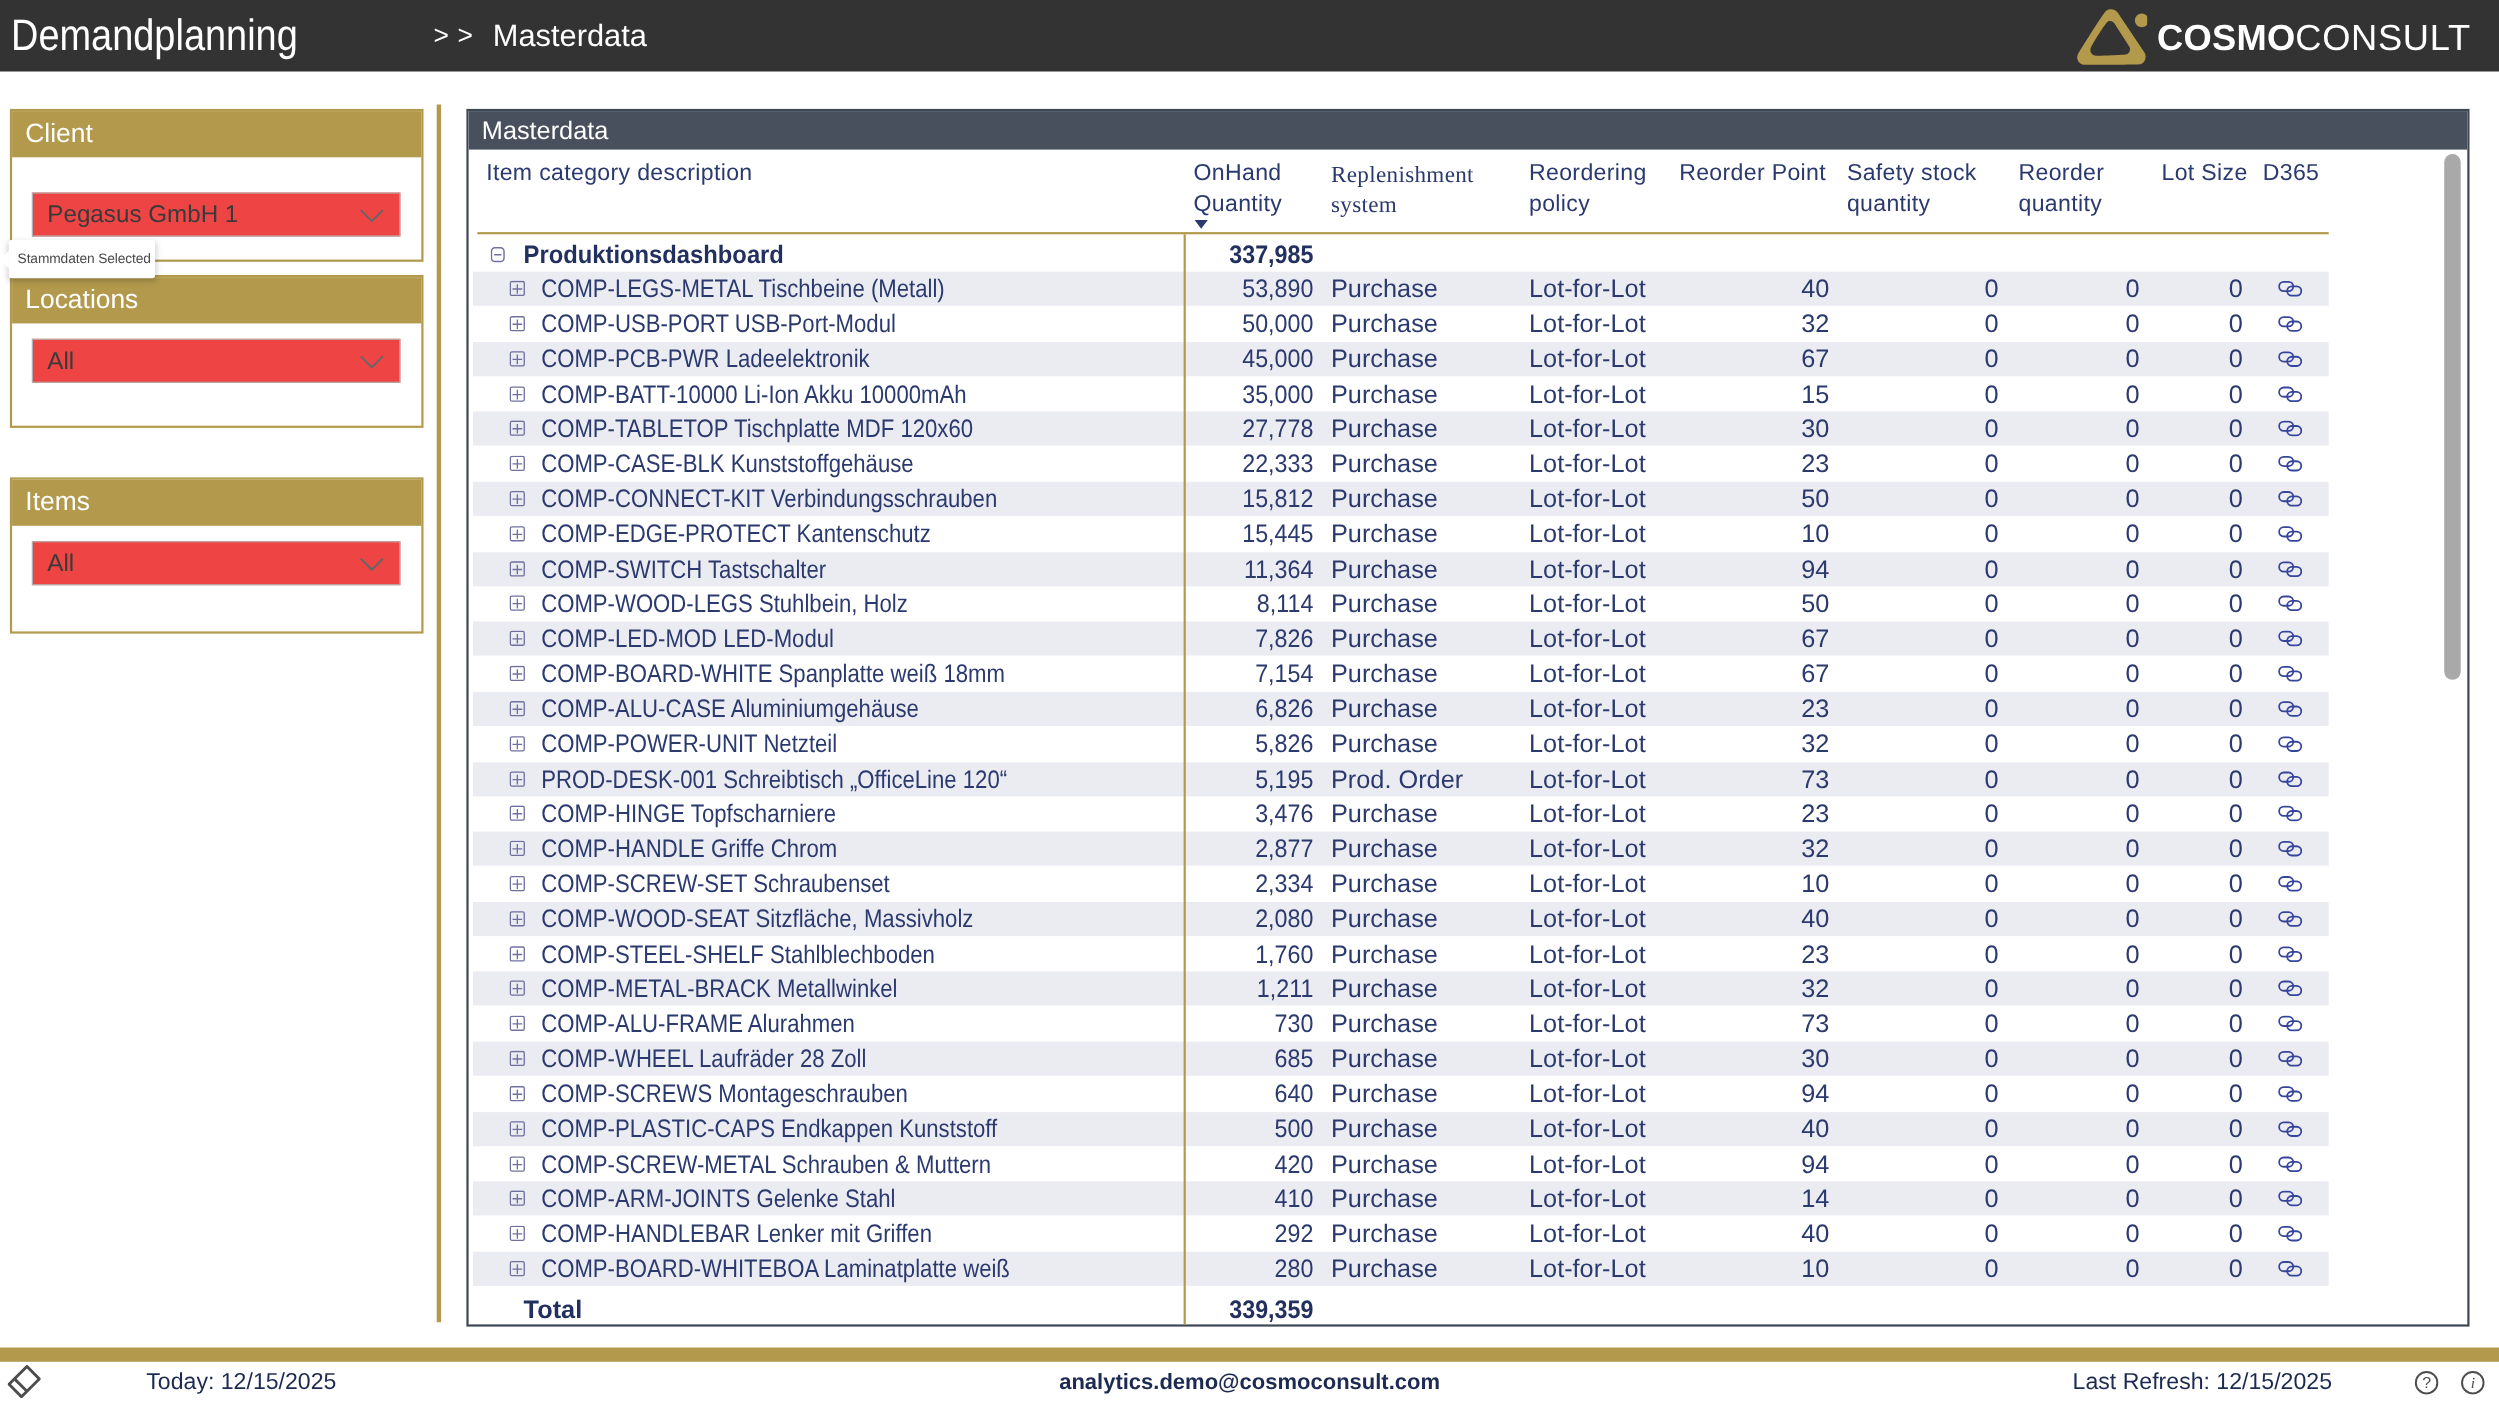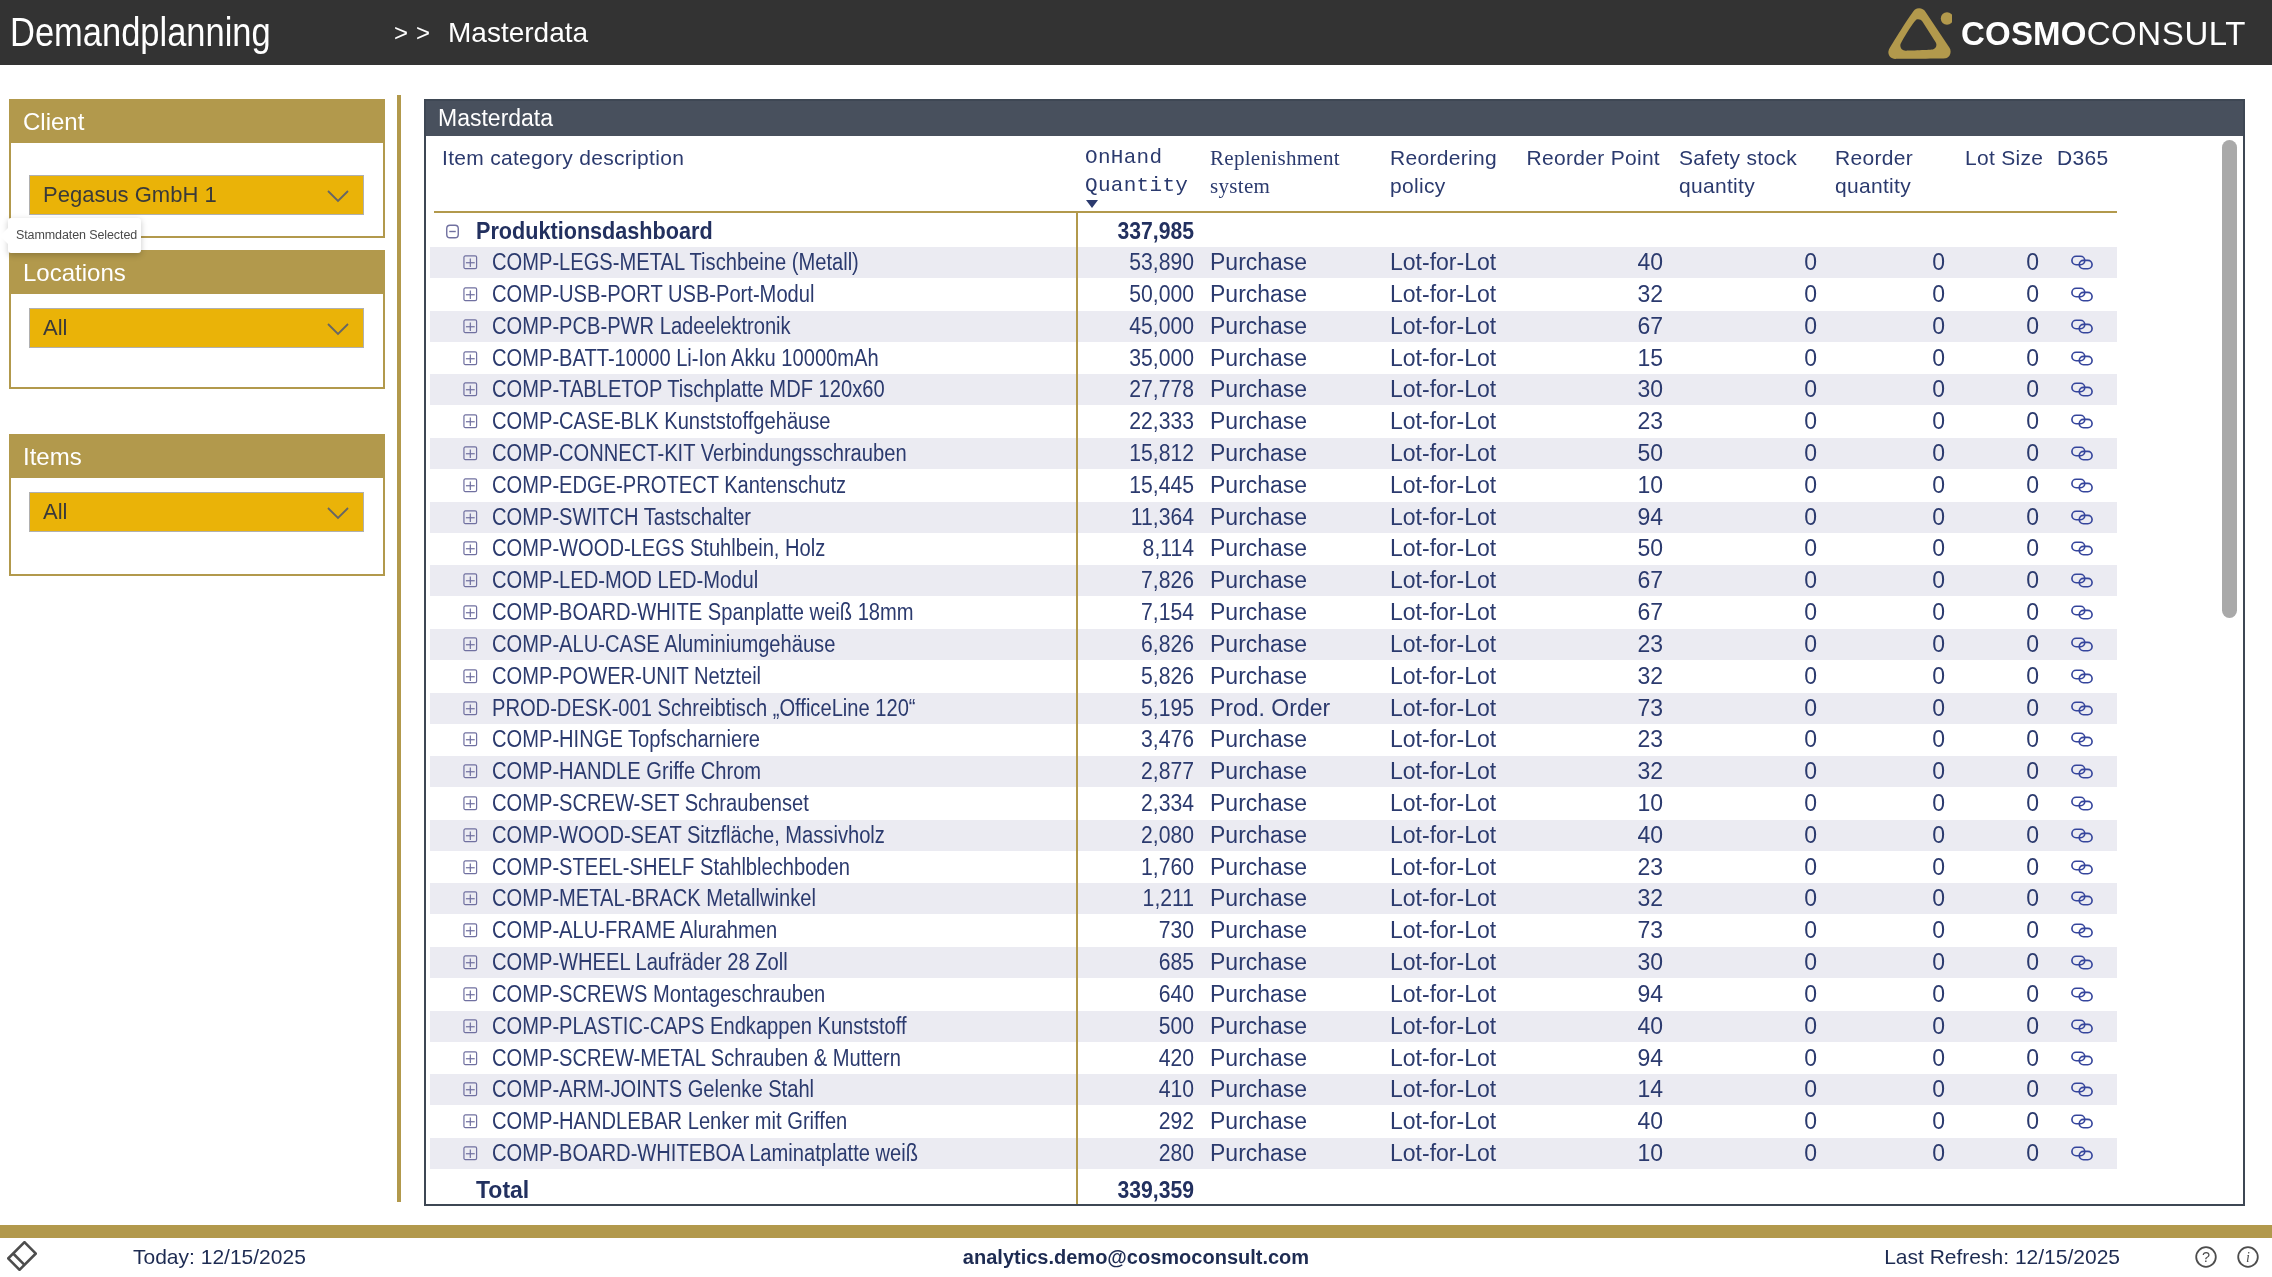--- a/index.html
+++ b/index.html
@@ -17,21 +17,21 @@
 #logo { position:absolute; left:1888px; top:8px; }
 #logotext { position:absolute; left:1961px; top:0; height:65px; line-height:67px;
   color:#ffffff; font-size:33px; font-weight:700; letter-spacing:0.2px; white-space:nowrap;}
 #logotext .lt { font-weight:400; letter-spacing:0.6px; }
 
 
 .sbox { position:absolute; left:9px; width:376px; border:2px solid #b2994c; background:#fff; }
 .sbox .shead { height:42px; background:#b2994c; color:#fff; font-size:24px;
   line-height:42px; padding-left:12px; }
 .dd { position:absolute; left:18px; width:335px; height:40px; border:1px solid #b0b0b0;
-  background:#eab308; font-size:22px; color:#3a3a3a; line-height:38px; padding-left:13px; }
+  background:#ef4444; font-size:22px; color:#3a3a3a; line-height:38px; padding-left:13px; }
 .dd svg { position:absolute; right:13px; top:13px; }
 #divider { position:absolute; left:397px; top:95px; width:4px; height:1107px; background:#b2994c; }
 #tooltip { position:absolute; left:8px; top:218px; width:133px; height:35px; background:#fff;
   border-radius:3px; box-shadow:0 2px 6px rgba(0,0,0,.22); z-index:5; }
 #tooltip .txt { position:absolute; left:8px; top:0; line-height:35px; font-size:12.5px; letter-spacing:-0.1px; color:#4a4a4a; white-space:nowrap;}
 #tooltip .arr { position:absolute; left:-8px; top:10px; width:0; height:0;
   border-top:8px solid transparent; border-bottom:8px solid transparent; border-right:8px solid #fff; }
 
 
 #panel { position:absolute; left:424px; top:99px; width:1821px; height:1107px; overflow:hidden;
@@ -128,21 +128,21 @@
     <div class="dd" style="top:56px;">All
       <svg width="24" height="14" viewBox="0 0 24 14">
         <path d="M2 2 L12 12 L22 2" fill="none" stroke="#666" stroke-width="1.8"></path>
       </svg>
     </div>
   </div>
 
   <div id="panel">
     <div id="ptitle">Masterdata</div>
     <div class="hdr" style="left:16px;">Item category description</div>
-    <div class="hdr" style="left:659px;font-family:Liberation Mono, monospace;">OnHand<br>Quantity</div>
+    <div class="hdr" style="left:659px;">OnHand<br>Quantity</div>
     <div class="hdr" style="left:784px;font-family:Liberation Serif, serif;">Replenishment<br>system</div>
     <div class="hdr" style="left:964px;">Reordering<br>policy</div>
     <div class="hdr" style="left:1033px;width:201px;text-align:right;white-space:nowrap;">Reorder Point</div>
     <div class="hdr" style="left:1253px;">Safety stock<br>quantity</div>
     <div class="hdr" style="left:1409px;">Reorder<br>quantity</div>
     <div class="hdr" style="left:1539px;">Lot Size</div>
     <div class="hdr" style="left:1631px;">D365</div>
     <div id="sortarrow"></div>
     <div id="goldline"></div>
     <div id="goldvert"></div>

